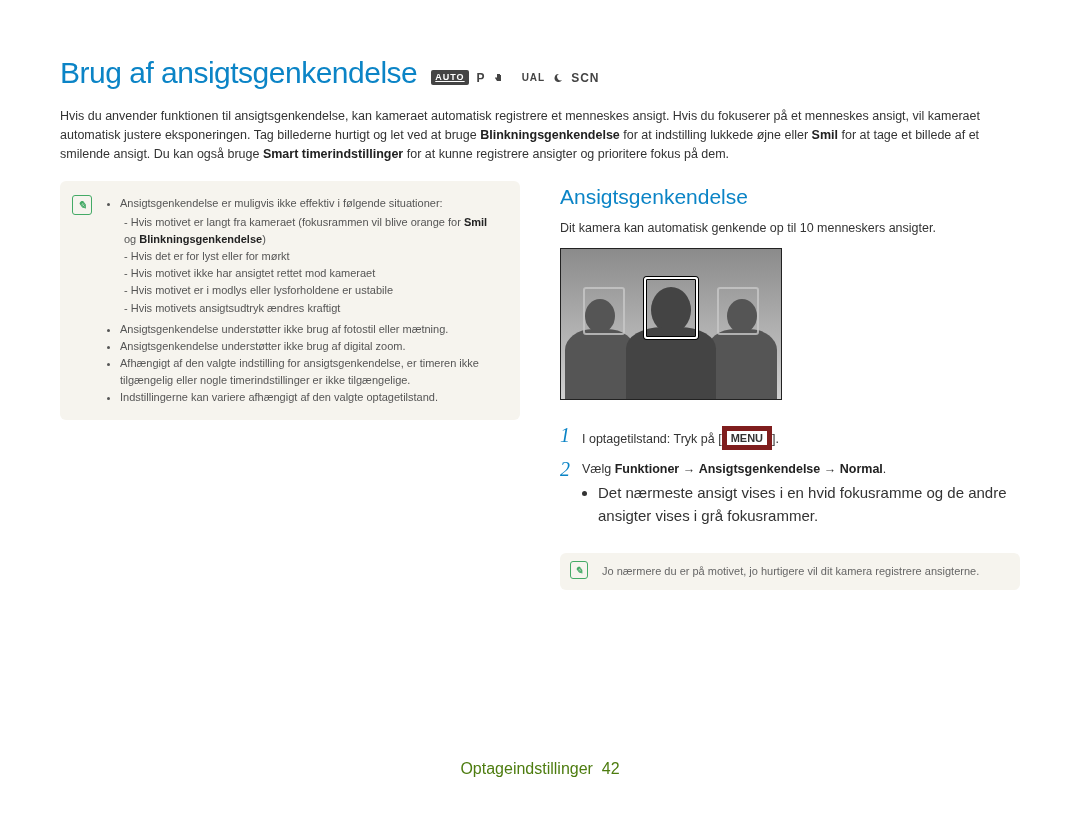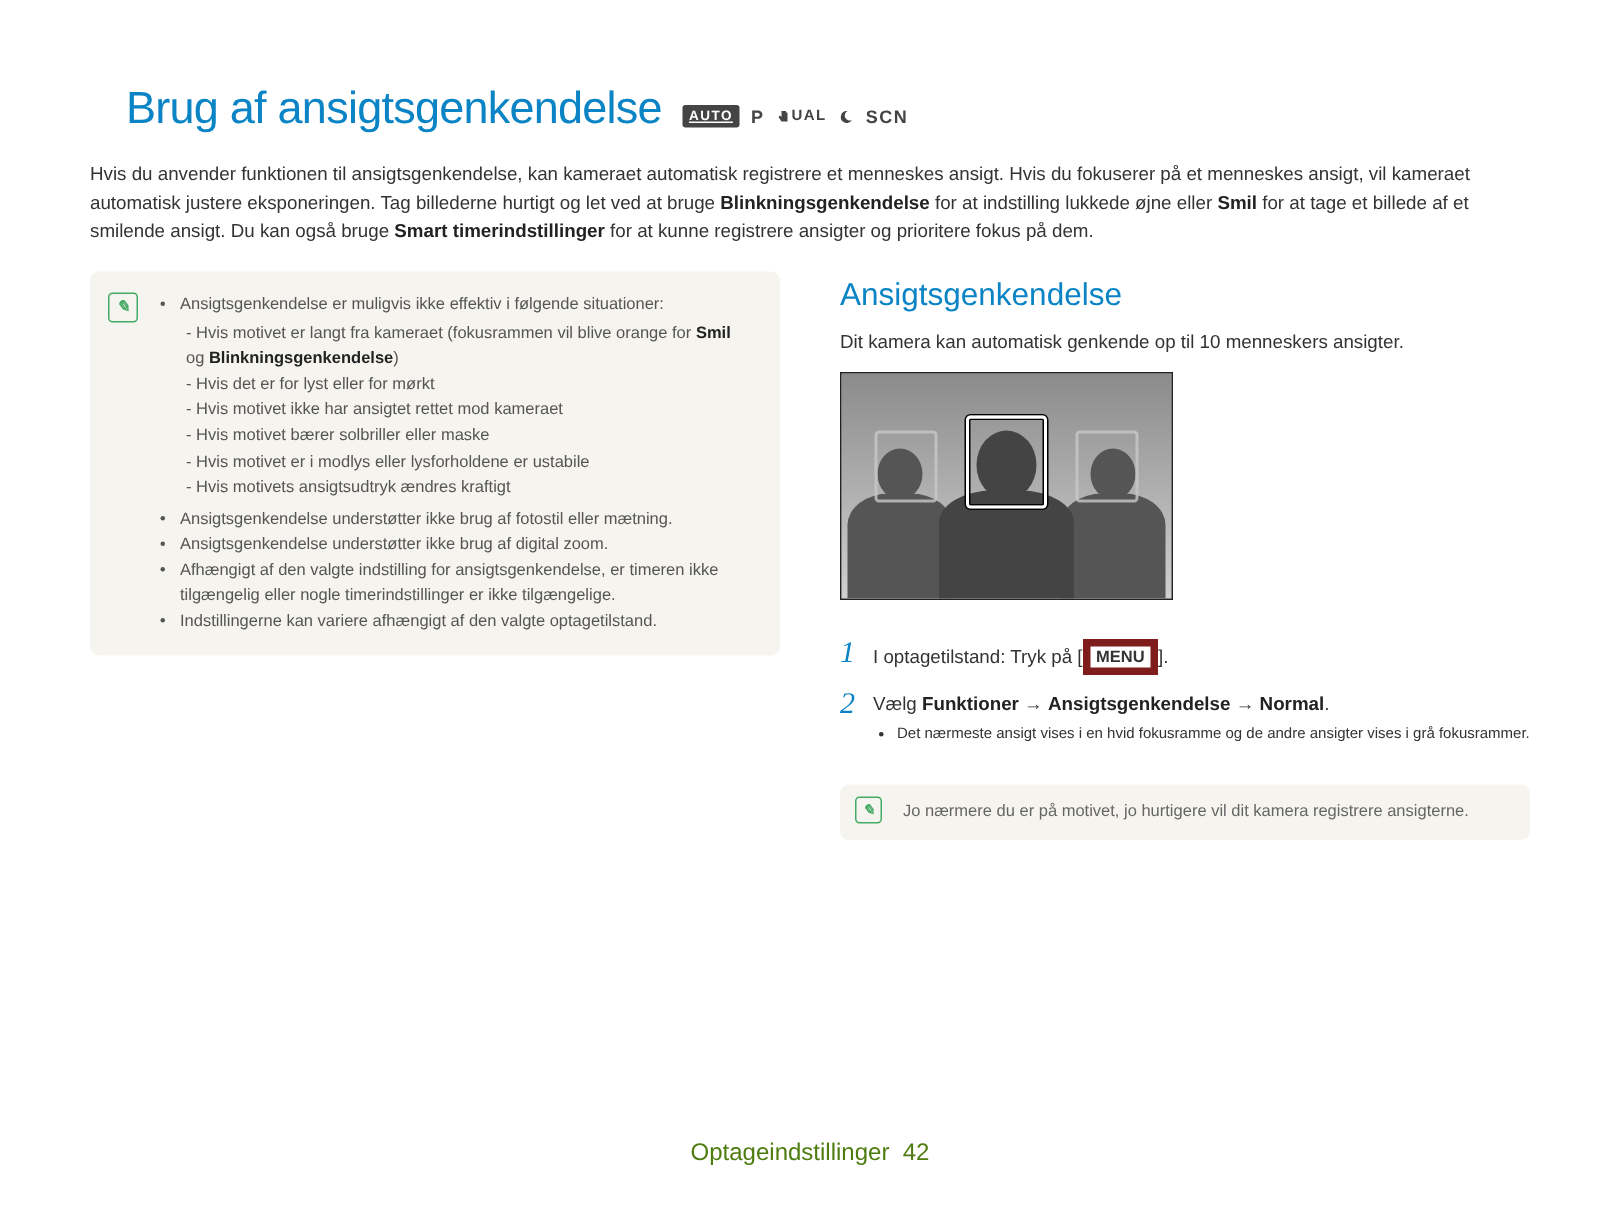--- a/index.html
+++ b/index.html
@@ -14,21 +14,20 @@
     padding: 50px 60px 30px 60px;
     font-size: 12.5px;
     line-height: 1.5;
     position: relative;
   }
   .title-row {
     display: flex;
     align-items: center;
     gap: 14px;
     margin-bottom: 12px;
-    margin-left: 24px;
   }
   .page-title {
     font-size: 30px;
     color: #0b84c6;
     font-weight: normal;
     letter-spacing: -0.5px;
   }
   .mode-icons {
     display: flex;
     align-items: center;
@@ -173,21 +172,21 @@
     padding: 0px 4px;
     font-weight: bold;
     font-size: 11px;
     line-height: 14px;
     vertical-align: 1px;
   }
   .sub-bullet {
     list-style: disc;
     padding-left: 16px;
     margin: 4px 0 10px 0;
-    font-size: 10px;
+    font-size: 15px;
   }
   .small-note {
     background: #f6f4ee;
     border-radius: 6px;
     padding: 10px 14px 10px 42px;
     position: relative;
     font-size: 11px;
     color: #666;
     margin-top: 16px;
   }
@@ -204,21 +203,21 @@
   .bold { font-weight: bold; color:#222; }
 </style>
 </head>
 <body>
 
 <div class="title-row">
   <span class="page-title">Brug af ansigtsgenkendelse</span>
   <span class="mode-icons">
     <span class="auto-badge">AUTO</span>
     <span>P</span>
-    <span style="display:flex;align-items:center;gap:0;">
+    <span style="display:flex;align-items:center;gap:18px;">
       <svg width="10" height="10" viewBox="0 0 10 10">
           <path d="M3 1 L3 5 L2 4 L1 5 L3 8 L7 8 L7 2 L6 2 L6 1 Z" fill="#444"></path>
         </svg>
       <span style="font-size:10px;">UAL</span>
     </span>
     <span style="display:flex;align-items:center;">
       <svg width="10" height="10" viewBox="0 0 10 10">
           <path d="M6 1 A4 4 0 1 0 9 7 A3 3 0 0 1 6 1" fill="#444"></path>
         </svg>
     </span>
@@ -242,21 +241,20 @@
       <div class="note-icon">✎</div>
       <ul>
         <li>
           <span>Ansigtsgenkendelse er muligvis ikke effektiv i følgende situationer:</span>
           <ul>
             <li>
               <span>Hvis motivet er langt fra kameraet (fokusrammen vil blive orange for </span><span class="bold">Smil</span><span> og </span><span class="bold">Blinkningsgenkendelse</span><span>)</span>
             </li>
             <li>Hvis det er for lyst eller for mørkt</li>
             <li>Hvis motivet ikke har ansigtet rettet mod kameraet</li>
-            <li>Hvis motivet bærer solbriller eller maske</li>
             <li>Hvis motivet er i modlys eller lysforholdene er ustabile</li>
             <li>Hvis motivets ansigtsudtryk ændres kraftigt</li>
           </ul>
         </li>
         <li>Ansigtsgenkendelse understøtter ikke brug af fotostil eller mætning.</li>
         <li>Ansigtsgenkendelse understøtter ikke brug af digital zoom.</li>
         <li>Afhængigt af den valgte indstilling for ansigtsgenkendelse, er timeren ikke tilgængelig eller nogle timerindstillinger er ikke tilgængelige.</li>
         <li>Indstillingerne kan variere afhængigt af den valgte optagetilstand.</li>
       </ul>
     </div>

